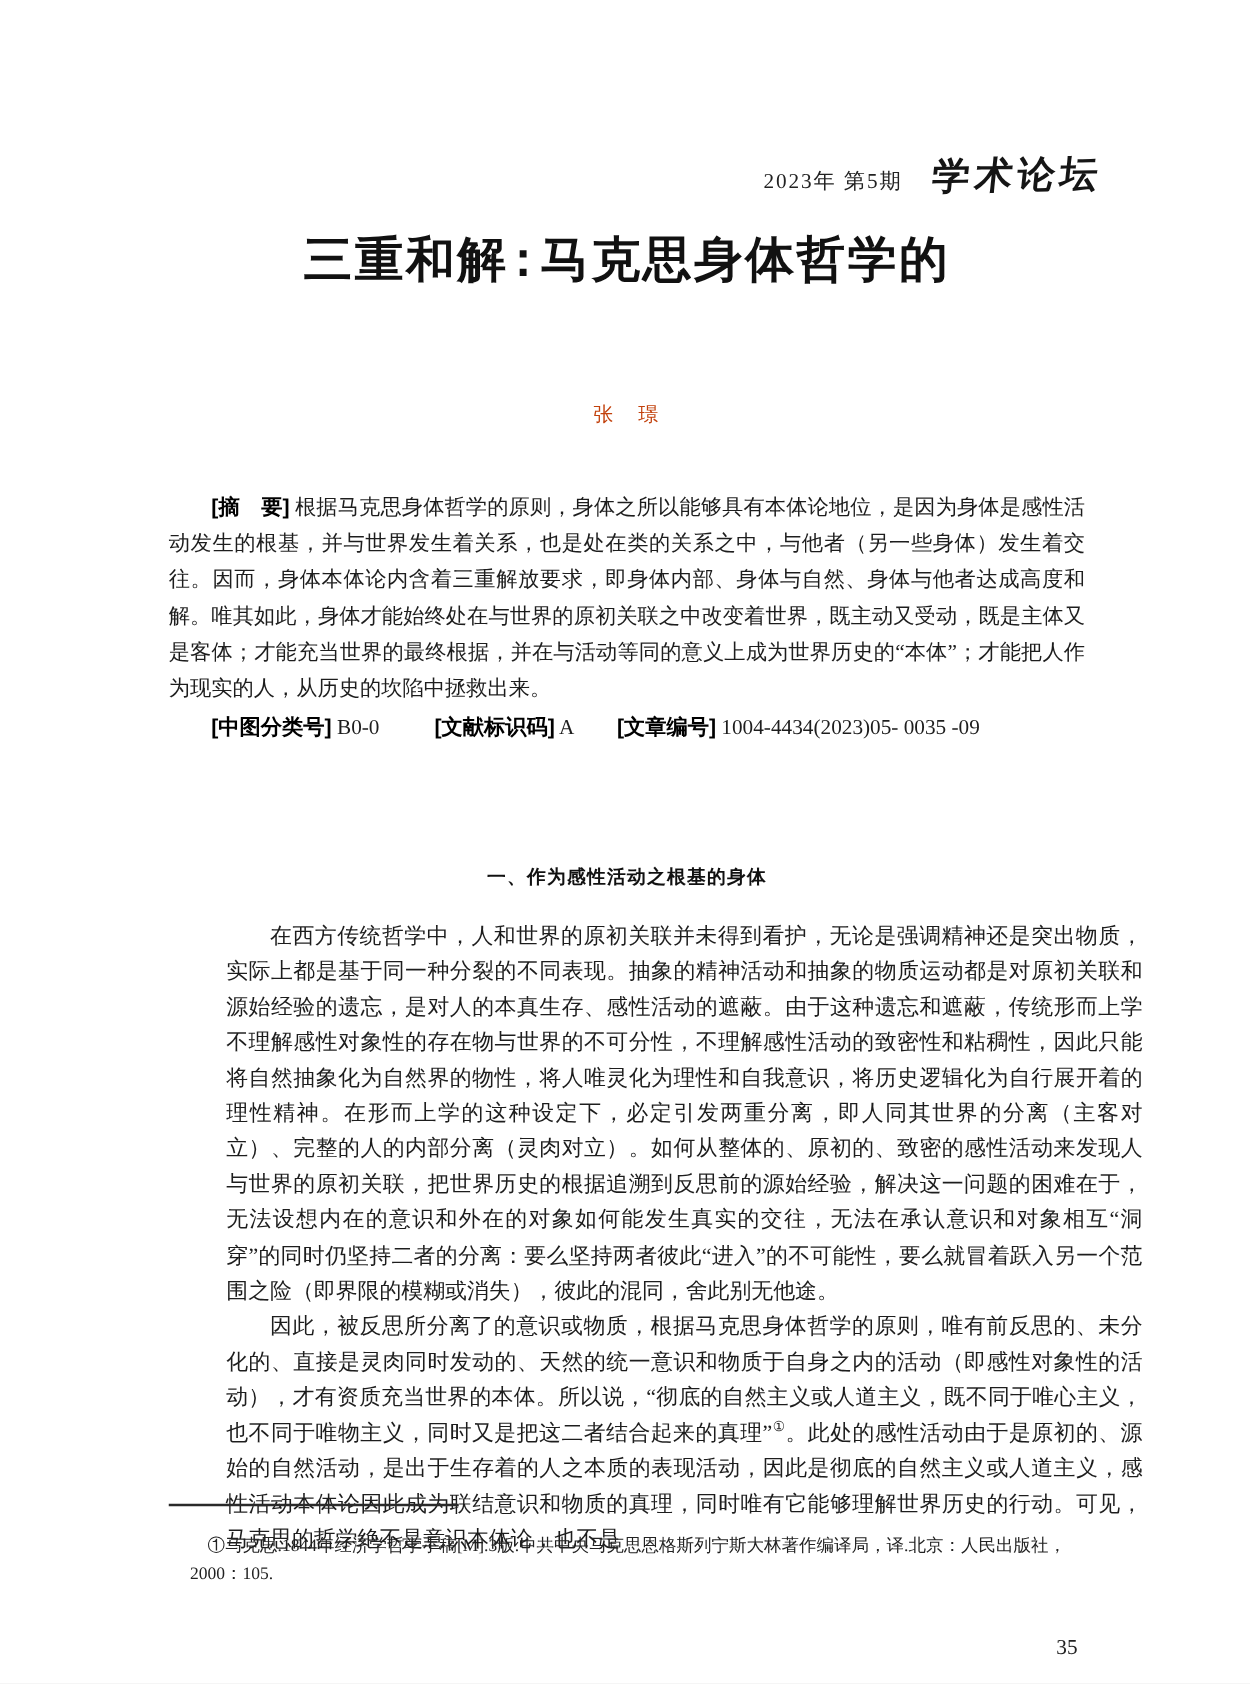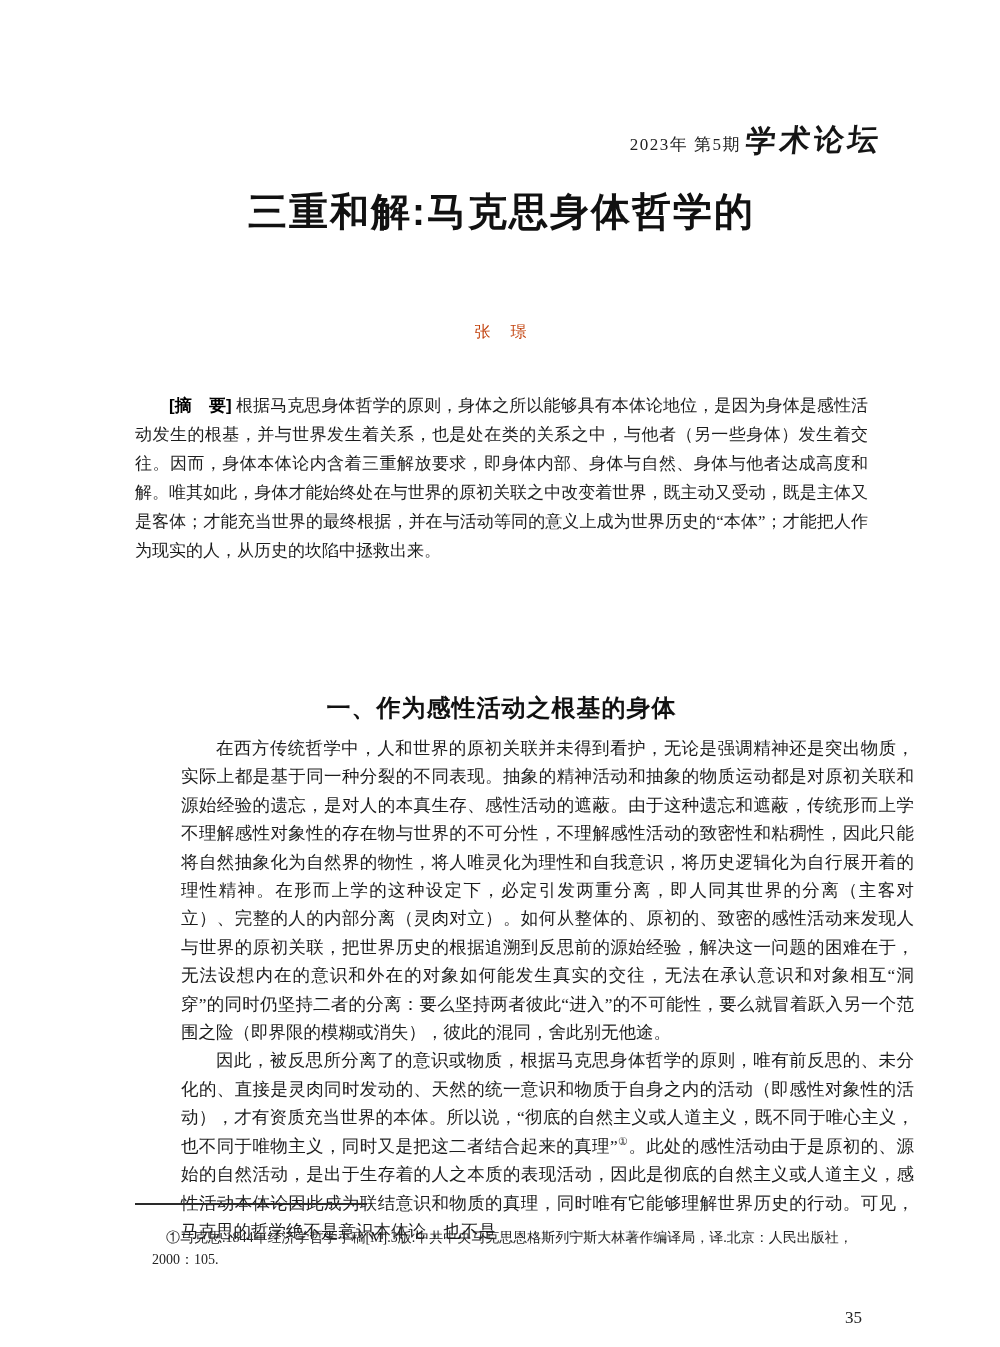--- a/index.html
+++ b/index.html
@@ -18,21 +18,21 @@
     overflow: hidden;
   }
 
   
   .journal-header {
     position: absolute;
     top: 120px;
     right: 118px;
     display: flex;
     align-items: baseline;
-    gap: 5px;
+    gap: 24px;
     white-space: nowrap;
   }
   .issue-info {
     font-size: 17px;
     letter-spacing: 1.5px;
     color: #222;
   }
   .journal-logotype {
     font-size: 30px;
     font-weight: 700;
@@ -42,21 +42,21 @@
   }
 
   
   .article-title {
     position: absolute;
     top: 182px;
     left: 135px;
     width: 733px;
     margin: 0;
     text-align: center;
-    font-family: Liberation Sans, sans-serif;
+    font-family: Liberation Mono, monospace;
     font-weight: 700;
     font-size: 39px;
     line-height: 59px;
     letter-spacing: 2px;
     color: #111;
   }
 
   
   .author-name {
     position: absolute;
@@ -102,21 +102,21 @@
   
   .section-heading {
     position: absolute;
     top: 692px;
     left: 135px;
     width: 733px;
     margin: 0;
     text-align: center;
     font-family: "Liberation Sans", "DejaVu Sans", sans-serif;
     font-weight: 700;
-    font-size: 24px;
+    font-size: 15px;
     letter-spacing: 1px;
     color: #111;
   }
 
   
   .body-text {
     position: absolute;
     top: 734px;
     left: 135px;
     width: 733px;
@@ -175,20 +175,21 @@
   </div>
 
   <h1 class="article-title">
     <span class="title-line">三重和解:马克思身体哲学的</span><br>
   </h1>
 
   <div class="author-name">张　璟</div>
 
   <div class="article-meta">
     <p class="abstract-para"><span class="meta-label">[摘　要]</span> <span>根据马克思身体哲学的原则，身体之所以能够具有本体论地位，是因为身体是感性活动发生的根基，并与世界发生着关系，也是处在类的关系之中，与他者（另一些身体）发生着交往。因而，身体本体论内含着三重解放要求，即身体内部、身体与自然、身体与他者达成高度和解。唯其如此，身体才能始终处在与世界的原初关联之中改变着世界，既主动又受动，既是主体又是客体；才能充当世界的最终根据，并在与活动等同的意义上成为世界历史的“本体”；才能把人作为现实的人，从历史的坎陷中拯救出来。</span></p>
+    <p class="meta-line"><span class="meta-label">[中图分类号]</span> <span class="clc-value">B0-0</span><span class="meta-label">[文献标识码]</span> <span class="doc-code-value">A</span><span class="meta-label">[文章编号]</span> <span>1004-4434(2023)05- 0035 -09</span></p>
   </div>
 
   <h2 class="section-heading">一、作为感性活动之根基的身体</h2>
 
   <div class="body-text">
     <p>在西方传统哲学中，人和世界的原初关联并未得到看护，无论是强调精神还是突出物质，实际上都是基于同一种分裂的不同表现。抽象的精神活动和抽象的物质运动都是对原初关联和源始经验的遗忘，是对人的本真生存、感性活动的遮蔽。由于这种遗忘和遮蔽，传统形而上学不理解感性对象性的存在物与世界的不可分性，不理解感性活动的致密性和粘稠性，因此只能将自然抽象化为自然界的物性，将人唯灵化为理性和自我意识，将历史逻辑化为自行展开着的理性精神。在形而上学的这种设定下，必定引发两重分离，即人同其世界的分离（主客对立）、完整的人的内部分离（灵肉对立）。如何从整体的、原初的、致密的感性活动来发现人与世界的原初关联，把世界历史的根据追溯到反思前的源始经验，解决这一问题的困难在于，无法设想内在的意识和外在的对象如何能发生真实的交往，无法在承认意识和对象相互“洞穿”的同时仍坚持二者的分离：要么坚持两者彼此“进入”的不可能性，要么就冒着跃入另一个范围之险（即界限的模糊或消失），彼此的混同，舍此别无他途。</p>
     <p><span>因此，被反思所分离了的意识或物质，根据马克思身体哲学的原则，唯有前反思的、未分化的、直接是灵肉同时发动的、天然的统一意识和物质于自身之内的活动（即感性对象性的活动），才有资质充当世界的本体。所以说，“彻底的自然主义或人道主义，既不同于唯心主义，也不同于唯物主义，同时又是把这二者结合起来的真理”</span><sup class="footnote-ref">①</sup><span>。此处的感性活动由于是原初的、源始的自然活动，是出于生存着的人之本质的表现活动，因此是彻底的自然主义或人道主义，感性活动本体论因此成为联结意识和物质的真理，同时唯有它能够理解世界历史的行动。可见，马克思的哲学绝不是意识本体论，也不是</span></p>
   </div>
 
   <div class="footnote-separator"></div>

